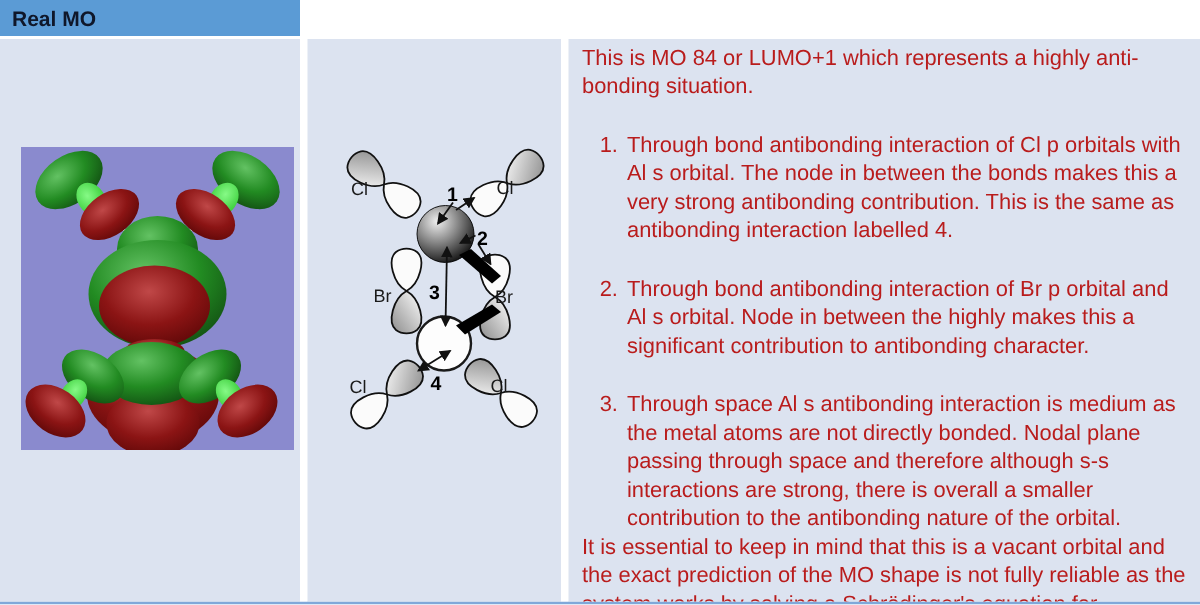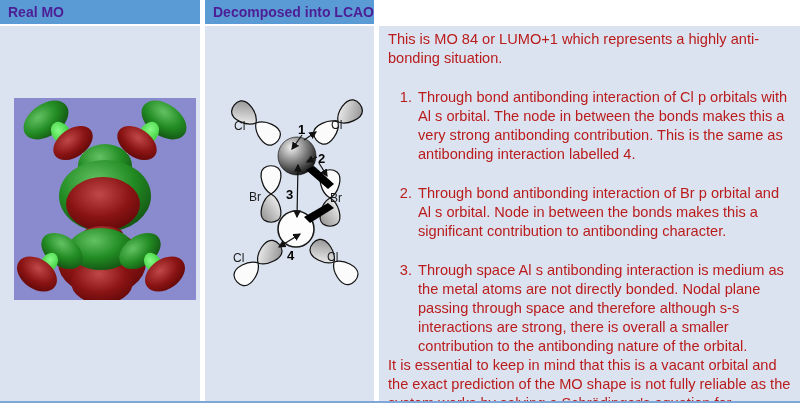--- a/index.html
+++ b/index.html
@@ -5,39 +5,38 @@
   * { margin:0; padding:0; box-sizing:border-box; }
   html,body { width:800px; height:403px; background:#ffffff;
     font-family:"Liberation Sans", sans-serif; }
   .table { display:flex; flex-direction:column; width:800px; height:403px; }
   .hrow { display:flex; height:26px; }
   .brow { display:flex; height:377px; border-bottom:2px solid #7FA8D9; }
   .gap { width:5px; background:#ffffff; flex:0 0 5px; }
   .c1 { width:200px; flex:0 0 200px; }
   .c2 { width:169px; flex:0 0 169px; }
   .c3 { width:421px; flex:0 0 421px; }
-  .hcell { background:#5B9BD5; color:#4c1d95; font-weight:bold; font-size:14px;
+  .hcell { background:#5B9BD5; color:#0f172a; font-weight:bold; font-size:14px;
     display:flex; align-items:center; padding-left:8px; border-bottom:2px solid #ffffff; }
   .bcell { background:#DCE3F0; overflow:hidden; }
   .expl { padding:4px 9px 0 9px; font-size:14.6px; line-height:19px; color:#b91c1c; }
   .expl ol { list-style:decimal outside; margin:0 0 0 0; padding-left:28px; }
   .expl li { padding-left:2px;margin-top:20px; }
   svg { display:block; }
   .atomlbl { font-size:12px; fill:#1a1a1a; }
   .numlbl { font-size:13px; font-weight:bold; fill:#000; }
 </style>
 </head>
 <body>
 
 <div class="table">
 
   <div class="hrow">
     <div class="hcell c1">Real MO</div>
     <div class="gap"></div>
-    <div class="hcell c2">Decomposed into LCAO</div>
     <div class="gap"></div>
   </div>
 
   <div class="brow">
 
     <div class="bcell c1">
       <svg width="200" height="375" viewBox="0 0 200 375">
         <defs>
           <radialGradient id="gGreen" cx="40%" cy="30%" r="75%">
             <stop offset="0%" stop-color="#63C263"></stop>
@@ -167,21 +166,21 @@
       </svg>
     </div>
 
     <div class="gap"></div>
 
     <div class="bcell c3">
       <div class="expl">
         <div>This is MO 84 or LUMO+1 which represents a highly anti-bonding situation.</div>
         <ol>
           <li>Through bond antibonding interaction of Cl p orbitals with Al s orbital. The node in between the bonds makes this a very strong antibonding contribution. This is the same as antibonding interaction labelled 4.</li>
-          <li>Through bond antibonding interaction of Br p orbital and Al s orbital. Node in between the bonds makes this a significant contribution to antibonding character.</li>
+          <li>Through bond antibonding interaction of Br p orbital and Al s orbital. Node in between the highly makes this a significant contribution to antibonding character.</li>
           <li>Through space Al s antibonding interaction is medium as the metal atoms are not directly bonded. Nodal plane passing through space and therefore although s-s interactions are strong, there is overall a smaller contribution to the antibonding nature of the orbital.</li>
         </ol>
         <div>It is essential to keep in mind that this is a vacant orbital and the exact prediction of the MO shape is not fully reliable as the system works by solving a Schrödinger's equation for electrons. Comment on antibonding unfilled orbitals cannot be very accurately made.</div>
       </div>
     </div>
 
   </div>
 </div>
 
 </body></html>

